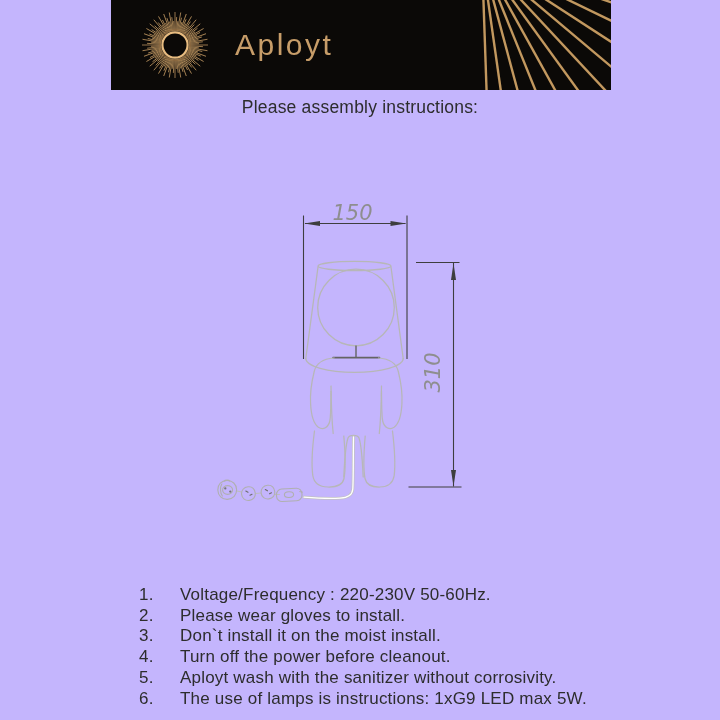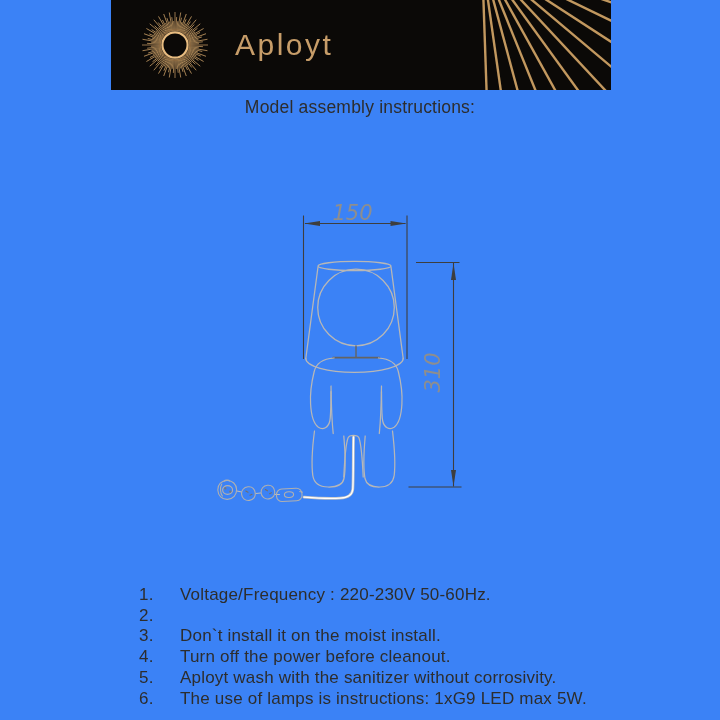--- a/index.html
+++ b/index.html
@@ -1,17 +1,17 @@
 <!DOCTYPE html>
 <html><head>
 <meta charset="utf-8">
 <style>
   html,body { margin:0; padding:0; background:#ffffff; }
   .page {
-    position:relative; width:720px; height:720px; background:#3b82f6;
+    position:relative; width:720px; height:720px; background:#c4b5fd;
     font-family:"Liberation Sans", sans-serif; overflow:hidden;
   }
   
   .banner {
     position:absolute; left:111px; top:0; width:500px; height:90px;
     background:#0b0907; overflow:hidden;
   }
   .sunburst { position:absolute; left:0; top:0; }
   .brand {
     position:absolute; left:124px; top:0; height:100%;
@@ -109,21 +109,21 @@
         <line x1="141" y1="-42" x2="296" y2="238"></line>
         <line x1="141" y1="-42" x2="261" y2="255"></line>
         <line x1="141" y1="-42" x2="224" y2="267"></line>
         <line x1="141" y1="-42" x2="186" y2="275"></line>
         <line x1="141" y1="-42" x2="152" y2="278"></line>
       </g>
     </svg>
   </div>
 
   <div class="title-block">
-    <div>Model assembly instructions:</div>
+    <div>Please assembly instructions:</div>
   </div>
 
   <svg class="drawing" width="290" height="340" viewBox="195 180 290 340">
 
     <g stroke="#3e3e3e" stroke-width="1.1" fill="#3e3e3e">
       <line x1="303.5" y1="215.5" x2="303.5" y2="359" fill="none"></line>
       <line x1="407" y1="215.5" x2="407" y2="359" fill="none"></line>
       <line x1="305" y1="223.5" x2="405.5" y2="223.5" fill="none"></line>
       <polygon points="304.2,223.5 320,221 320,226" stroke="none"></polygon>
       <polygon points="406.3,223.5 390.5,221 390.5,226" stroke="none"></polygon>
@@ -212,20 +212,21 @@
     </g>
   </svg>
 
   <div class="instructions">
     <div class="item">
       <span class="num">1.</span>
       <span class="txt">Voltage/Frequency : 220-230V 50-60Hz.</span>
     </div>
     <div class="item">
       <span class="num">2.</span>
+      <span class="txt">Please wear gloves to install.</span>
     </div>
     <div class="item">
       <span class="num">3.</span>
       <span class="txt">Don`t install it on the moist install.</span>
     </div>
     <div class="item">
       <span class="num">4.</span>
       <span class="txt">Turn off the power before cleanout.</span>
     </div>
     <div class="item">

